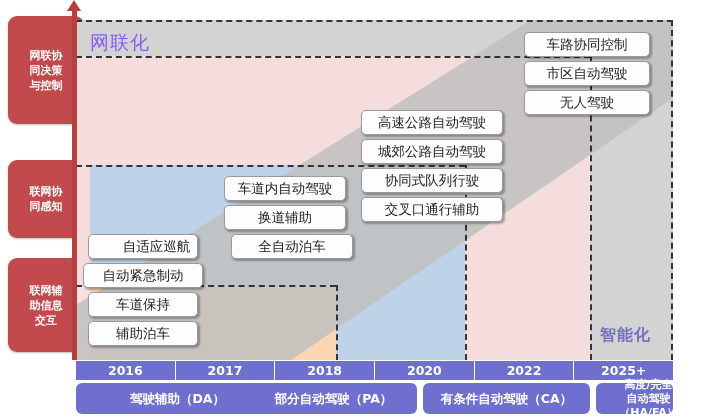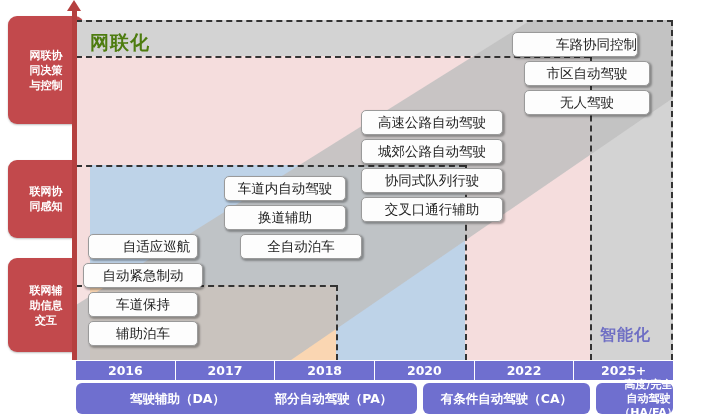--- a/index.html
+++ b/index.html
@@ -41,21 +41,21 @@
   .fbox{
     position:absolute;height:25px;
     background:#fdfdfd;border:1px solid #9a9a9a;border-radius:5px;
     display:flex;align-items:center;justify-content:center;
     font-size:13.5px;color:#1d1d1d;white-space:nowrap;
     box-shadow:1.5px 1.5px 2px rgba(0,0,0,.30);
     box-sizing:border-box;
   }
 
   
-  #lbl-net{position:absolute;left:90px;top:30px;font-size:19px;font-weight:bold;color:#4d7c0f;letter-spacing:1px;}
+  #lbl-net{position:absolute;left:90px;top:30px;font-size:19px;font-weight:normal;color:#8b5cf6;letter-spacing:1px;}
   #lbl-intel{position:absolute;left:600px;top:325px;font-size:16px;font-weight:bold;color:#6f6fc4;letter-spacing:1px;}
 
   
   #years{position:absolute;left:76px;top:361px;width:597px;height:19px;display:flex;}
   #years .yr{
     flex:1 1 0;background:#6f6fcf;border-right:1px solid #ffffff;
     color:#ffffff;font-size:12.5px;font-weight:bold;
     display:flex;align-items:center;justify-content:center;
   }
   #years .yr:last-child{border-right:none;}
@@ -122,38 +122,38 @@
     <div class="fbox" style="left:12px;top:301px;width:110px;">
       <span>辅助泊车</span>
       </div>
 
     <div class="fbox" style="left:148px;top:156px;width:122px;">
       <span>车道内自动驾驶</span>
       </div>
     <div class="fbox" style="left:148px;top:185px;width:122px;">
       <span>换道辅助</span>
       </div>
-    <div class="fbox" style="left:164px;top:214px;width:122px;">
+    <div class="fbox" style="left:155px;top:214px;width:122px;">
       <span>全自动泊车</span>
       </div>
 
     <div class="fbox" style="left:285px;top:90px;width:142px;">
       <span>高速公路自动驾驶</span>
       </div>
     <div class="fbox" style="left:285px;top:119px;width:142px;">
       <span>城郊公路自动驾驶</span>
       </div>
     <div class="fbox" style="left:285px;top:148px;width:142px;">
       <span>协同式队列行驶</span>
       </div>
     <div class="fbox" style="left:285px;top:177px;width:142px;">
       <span>交叉口通行辅助</span>
       </div>
 
-    <div class="fbox" style="left:436px;top:12px;width:126px;justify-content:flex-end;">
+    <div class="fbox" style="left:448px;top:12px;width:126px;">
       <span>车路协同控制</span>
       </div>
     <div class="fbox" style="left:448px;top:41px;width:126px;">
       <span>市区自动驾驶</span>
       </div>
     <div class="fbox" style="left:448px;top:70px;width:126px;justify-content:center;">
       <span>无人驾驶</span>
       </div>
   </div>
 

